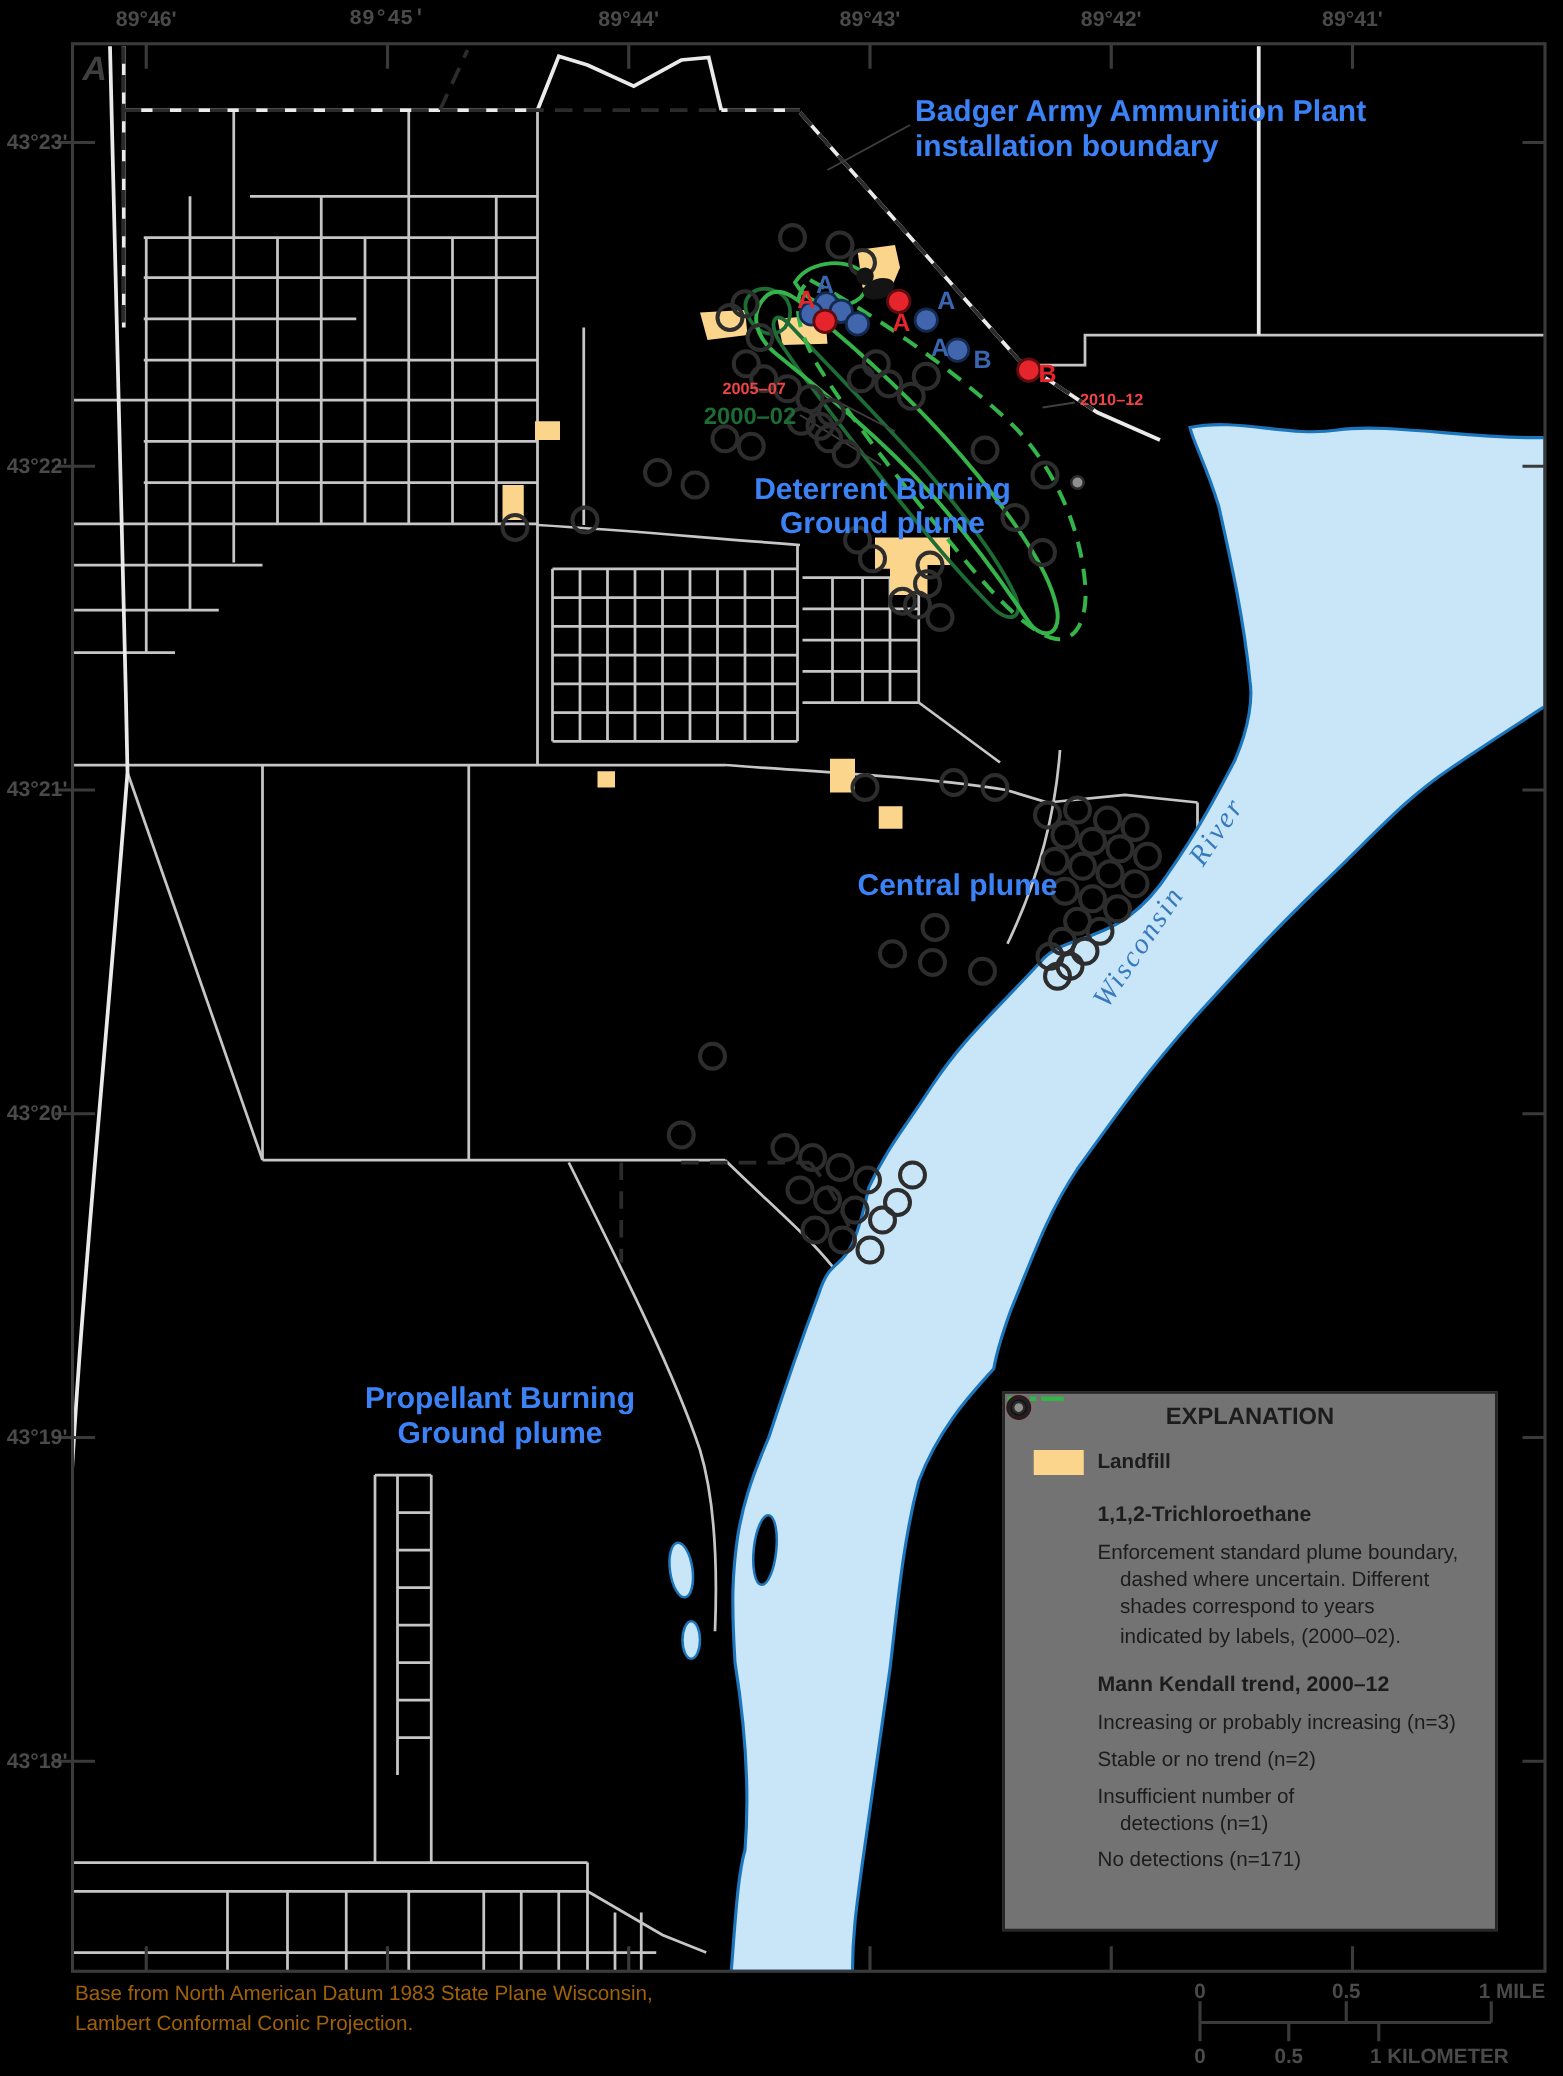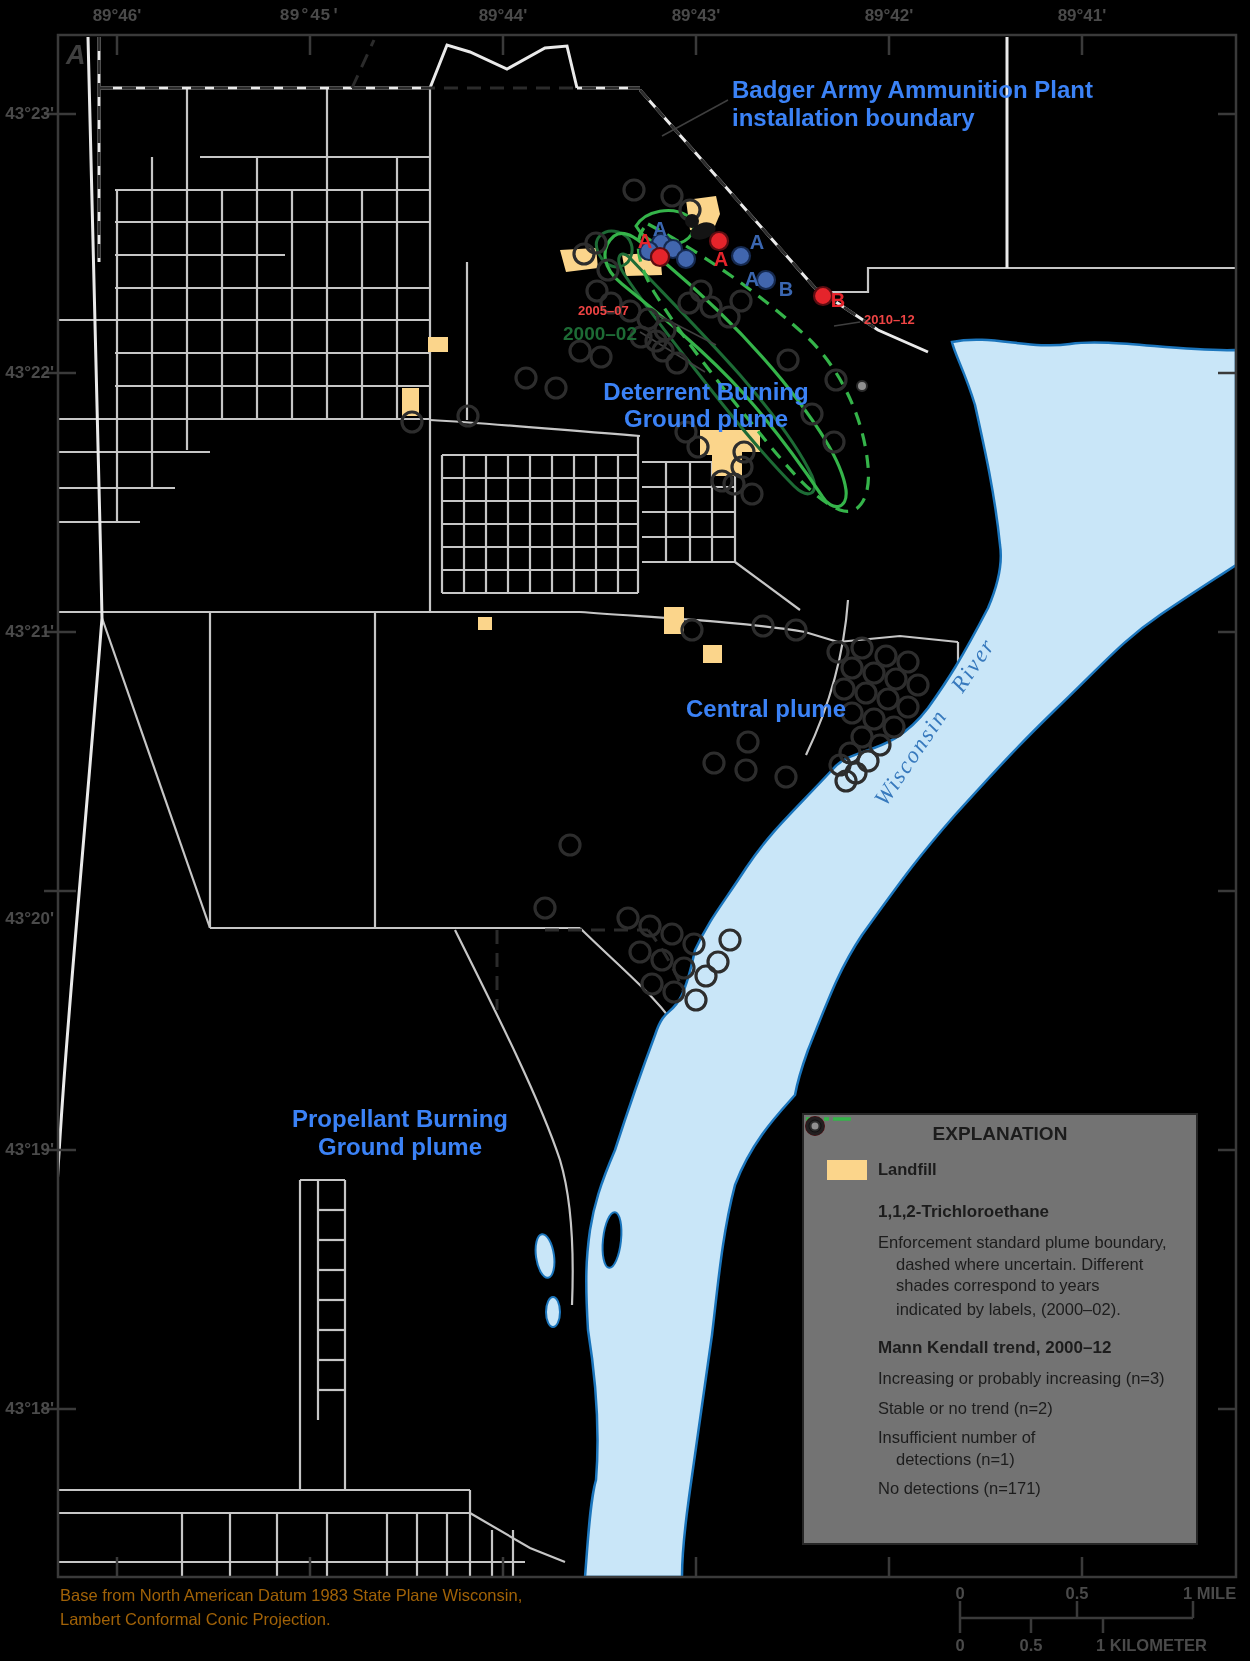--- a/index.html
+++ b/index.html
@@ -355,21 +355,21 @@
 
 <span class="lbl axis topaxis" style="left:117px;top:6px;">89°46'</span>
 <span class="lbl axis topaxis" style="left:310px;top:6px;font-family:Liberation Mono, monospace;">89°45'</span>
 <span class="lbl axis topaxis" style="left:503px;top:6px;">89°44'</span>
 <span class="lbl axis topaxis" style="left:696px;top:6px;">89°43'</span>
 <span class="lbl axis topaxis" style="left:889px;top:6px;">89°42'</span>
 <span class="lbl axis topaxis" style="left:1082px;top:6px;">89°41'</span>
 <span class="lbl axis lataxis" style="top:104px;">43°23'</span>
 <span class="lbl axis lataxis" style="top:363px;">43°22'</span>
 <span class="lbl axis lataxis" style="top:622px;">43°21'</span>
-<span class="lbl axis lataxis" style="top:881px;margin-top:28px;">43°20'</span>
+<span class="lbl axis lataxis" style="top:881px;">43°20'</span>
 <span class="lbl axis lataxis" style="top:1140px;">43°19'</span>
 <span class="lbl axis lataxis" style="top:1399px;">43°18'</span>
 
 <span class="lbl panelA" style="left:66px;top:40px;">A</span>
 <span class="lbl maplbl" style="left:876px;top:76px;transform:none;left:732px;">Badger Army Ammunition Plant</span>
 <span class="lbl maplbl" style="transform:none;left:732px;top:104px;">installation boundary</span>
 <span class="lbl maplbl" style="left:706px;top:378px;">Deterrent Burning</span>
 <span class="lbl maplbl" style="left:706px;top:405px;">Ground plume</span>
 <span class="lbl maplbl" style="left:766px;top:695px;">Central plume</span>
 <span class="lbl maplbl" style="left:400px;top:1105px;">Propellant Burning</span>

